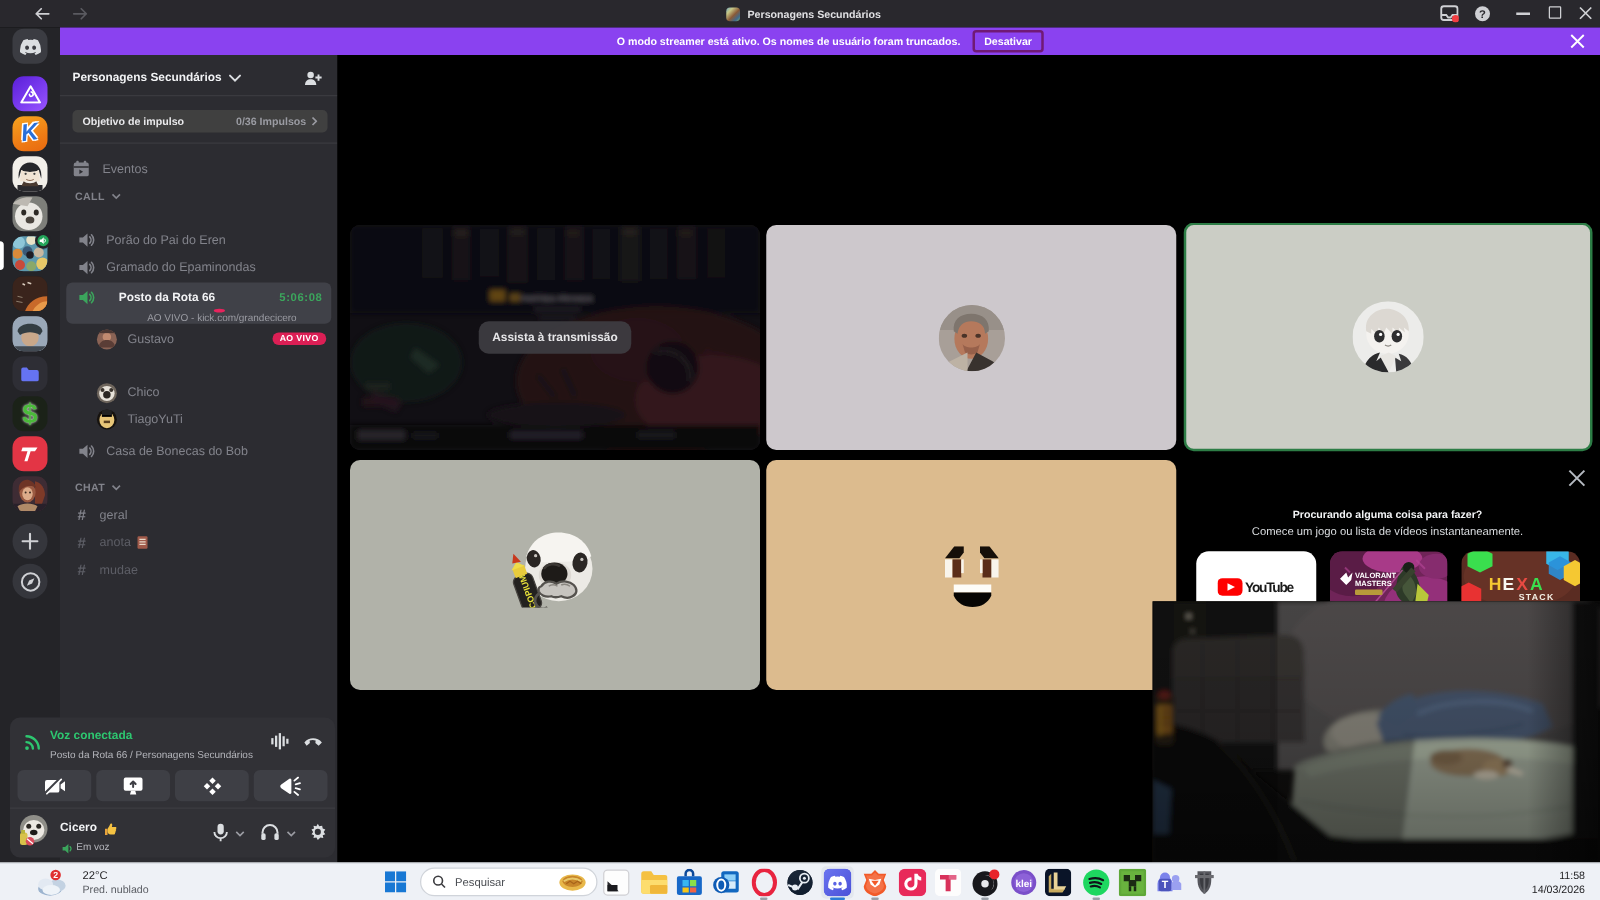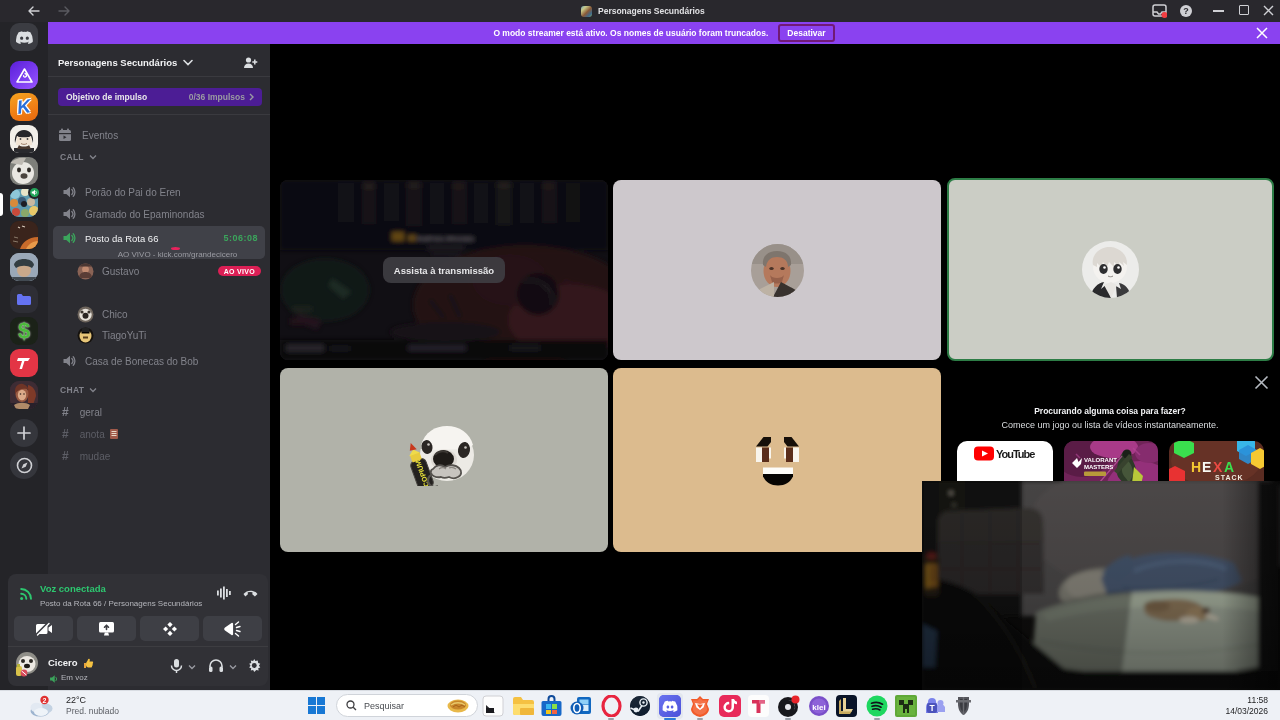--- a/index.html
+++ b/index.html
@@ -185,21 +185,21 @@
         <path d="M1 1.5l4 4 4-4" stroke="#dbdee1" stroke-width="1.6" fill="none" stroke-linecap="round"></path>
       </svg>
     <svg class="abs" style="right:2px;top:4px;" width="15" height="13" viewBox="0 0 15 13">
         <circle cx="5.5" cy="4" r="2.6" fill="#dbdee1"></circle>
         <path d="M1 12c0-3 2-4.6 4.5-4.6S10 9 10 12z" fill="#dbdee1"></path>
         <path d="M11.8 3.5v5M9.3 6h5" stroke="#dbdee1" stroke-width="1.5"></path>
       </svg>
   </div>
   <div class="abs" style="left:0;top:32px;width:222px;height:1px;background:rgba(255,255,255,0.07);"></div>
 
-  <div class="abs f" style="left:10px;top:44px;width:204px;height:18px;background:#4c1d95;border-radius:4px;padding:0 8px;">
+  <div class="abs f" style="left:10px;top:44px;width:204px;height:18px;background:#404040;border-radius:4px;padding:0 8px;">
     <span style="font-size:8.5px;font-weight:bold;color:#e8e8ea;">Objetivo de impulso</span>
     <span style="margin-left:auto;font-size:8.5px;font-weight:bold;color:#9a9ba2;">0/36 Impulsos</span>
     <svg style="margin-left:4px;" width="5" height="8" viewBox="0 0 5 8">
         <path d="M1 1l3 3-3 3" stroke="#9a9ba2" stroke-width="1.4" fill="none"></path>
       </svg>
   </div>
   <div class="abs" style="left:0;top:70px;width:222px;height:1px;background:rgba(255,255,255,0.07);"></div>
 
   <div class="abs f" style="left:10px;top:81px;width:204px;height:20px;">
     <svg width="14" height="14" viewBox="0 0 14 14">
@@ -233,21 +233,21 @@
       </svg>
     <span style="margin-left:9px;font-size:10px;color:#82838b;">Gramado do Epaminondas</span>
   </div>
 
   <div class="abs" style="left:5px;top:182px;width:212px;height:33px;background:#404148;border-radius:5px;"></div>
   <div class="abs f" style="left:14px;top:185px;width:200px;height:18px;">
     <svg width="14" height="14" viewBox="0 0 14 14">
         <path d="M1.5 5h2.8L8 1.7v10.6L4.3 9H1.5z" fill="#3ba55c"></path>
         <path d="M9.8 4.5a3.6 3.6 0 0 1 0 5M11.2 2.8a6 6 0 0 1 0 8.4" stroke="#3ba55c" stroke-width="1.3" fill="none" stroke-linecap="round"></path>
       </svg>
-    <span style="margin-left:9px;font-size:9.5px;font-weight:normal;color:#f2f3f5;">Posto da Rota 66</span>
+    <span style="margin-left:19px;font-size:9.5px;font-weight:bold;color:#f2f3f5;">Posto da Rota 66</span>
     <span style="margin-left:auto;margin-right:4px;font-size:9px;font-weight:bold;color:#3ba55c;letter-spacing:0.5px;">5:06:08</span>
   </div>
   <div class="abs f" style="left:37px;top:203px;width:180px;height:12px;flex-direction:column;">
     <div style="width:9px;height:9px;border-radius:50%;background:#e8235d;"></div>
     <span style="margin-left:5px;font-size:8px;color:#9a9ba2;">AO VIVO - kick.com/grandecicero</span>
   </div>
 
   <div class="abs f" style="left:29px;top:217px;width:186px;height:20px;">
     <svg width="17" height="17" viewBox="0 0 17 17">
         <defs>
@@ -575,21 +575,21 @@
       <path d="M7 37h30v2.5c-3 6-8 9-15 9s-12-3-15-9z" fill="#070503"></path>
     </svg>
   </div>
 
   <svg class="abs" style="left:984px;top:331px;" width="15" height="15" viewBox="0 0 15 15">
       <path d="M1.5 1.5l12 12M13.5 1.5l-12 12" stroke="#b5bac1" stroke-width="1.6"></path>
     </svg>
   <div class="abs" style="left:640px;top:362px;width:400px;text-align:center;font-size:8.5px;font-weight:bold;color:#f2f3f5;">Procurando alguma coisa para fazer?</div>
   <div class="abs" style="left:640px;top:376px;width:400px;text-align:center;font-size:9px;color:#dbdee1;">Comece um jogo ou lista de vídeos instantaneamente.</div>
 
-  <div class="abs f" style="left:687px;top:397px;width:96px;height:64px;background:#fff;border-radius:10px;justify-content:center;align-items:flex-start;padding-top:5px;">
+  <div class="abs f" style="left:687px;top:397px;width:96px;height:64px;background:#fff;border-radius:10px;justify-content:center;align-items:flex-start;padding-top:21px;">
     <svg width="62" height="15" viewBox="0 0 62 15">
         <rect x="0" y="0.5" width="20" height="14" rx="4" fill="#f00"></rect>
         <path d="M8 4.5l6 3-6 3z" fill="#fff"></path>
         <text x="22" y="11.5" font-size="11" font-weight="bold" fill="#1a1a1a" font-family="Liberation Sans" letter-spacing="-0.4" textLength="39">YouTube</text>
       </svg>
   </div>
 
   <div class="abs" style="left:794px;top:397px;width:94px;height:64px;border-radius:10px;overflow:hidden;">
     <svg width="94" height="64" viewBox="0 0 94 64">
       <rect width="94" height="64" fill="#702458"></rect>

